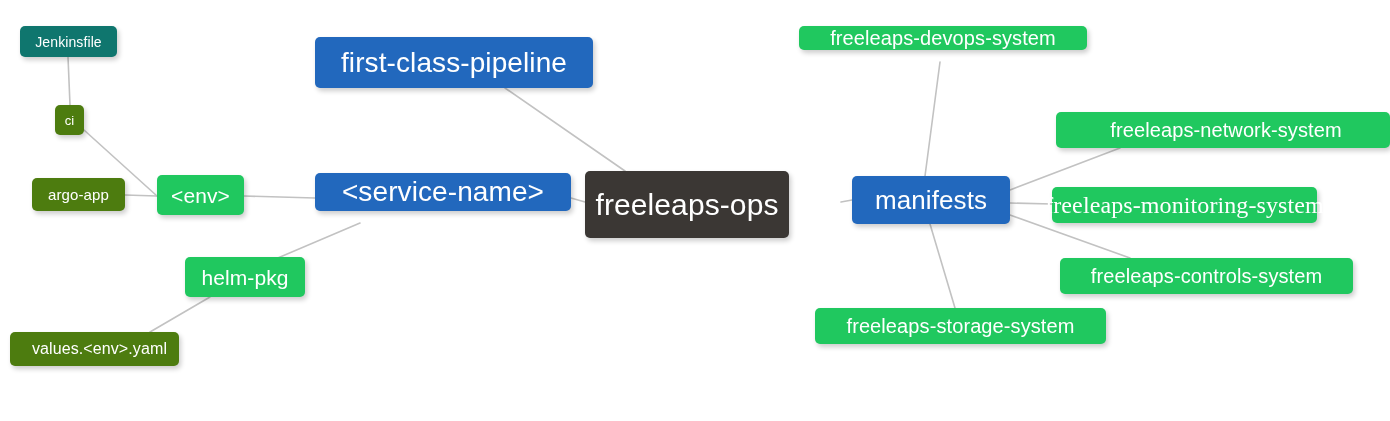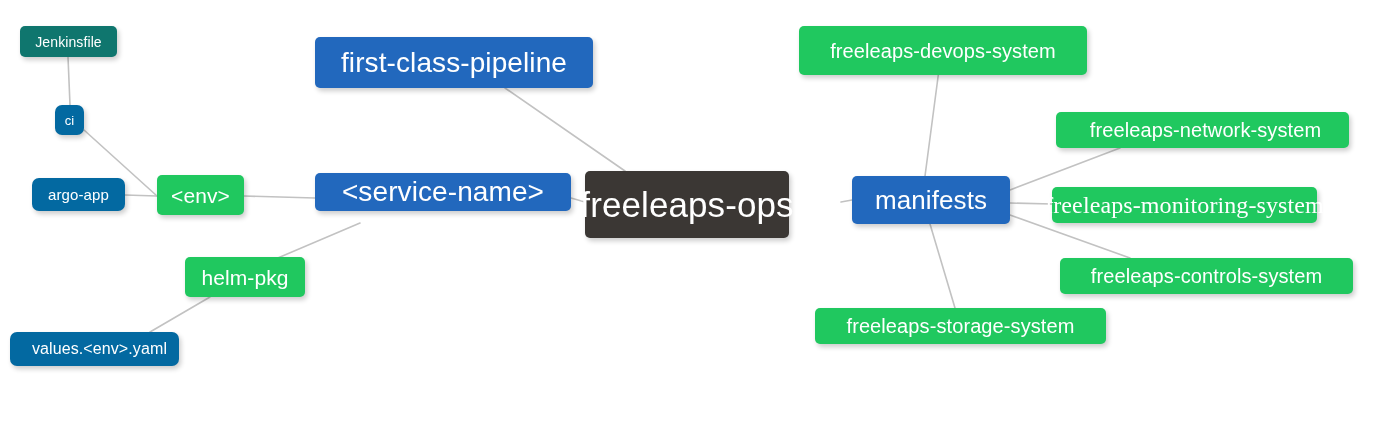--- a/index.html
+++ b/index.html
@@ -34,21 +34,21 @@
     white-space: nowrap;
     box-shadow: 2px 3px 5px rgba(0,0,0,0.20);
     letter-spacing: 0.1px;
     line-height: 1;
     padding: 0 10px;
   }
   .n-root   { background: #3b3734; }
   .n-blue   { background: #2268bd; }
   .n-green  { background: #20c85f; }
   .n-orange { background: #0f766e; }
-  .n-red    { background: #0369a1; border-radius: 7px; }
+  .n-red    { background: #4d7c0f; }
 </style>
 </head>
 <body>
 
 <div id="canvas">
   <svg id="edges" viewBox="0 0 1390 421" width="1390" height="421">
       <line x1="68" y1="57" x2="70" y2="105" stroke="#c2c2c2" stroke-width="1.6" stroke-linecap="round"></line>
       <line x1="84" y1="130" x2="157" y2="196" stroke="#c2c2c2" stroke-width="1.6" stroke-linecap="round"></line>
       <line x1="125" y1="195" x2="157" y2="196" stroke="#c2c2c2" stroke-width="1.6" stroke-linecap="round"></line>
       <line x1="244" y1="196" x2="315" y2="198" stroke="#c2c2c2" stroke-width="1.6" stroke-linecap="round"></line>
@@ -81,30 +81,30 @@
       </div>
       <div class="node n-red" style="left: 10px; top: 332px; width: 169px; height: 34px; font-size: 16px; padding-left: 20px;">
         <span>values.&lt;env&gt;.yaml</span>
       </div>
       <div class="node n-blue" style="left: 315px; top: 37px; width: 278px; height: 51px; font-size: 28px;">
         <span>first-class-pipeline</span>
       </div>
       <div class="node n-blue" style="left: 315px; top: 173px; width: 256px; height: 38px; font-size: 28px;">
         <span>&lt;service-name&gt;</span>
       </div>
-      <div class="node n-root" style="left: 585px; top: 171px; width: 204px; height: 67px; font-size: 35px;">
+      <div class="node n-root" style="left: 585px; top: 171px; width: 204px; height: 67px; font-size: 30px;">
         <span>freeleaps-ops</span>
       </div>
       <div class="node n-blue" style="left: 852px; top: 176px; width: 158px; height: 48px; font-size: 26px;">
         <span>manifests</span>
       </div>
-      <div class="node n-green" style="left: 799px; top: 26px; width: 288px; height: 49px; font-size: 20px;">
+      <div class="node n-green" style="left: 799px; top: 26px; width: 288px; height: 24px; font-size: 20px;">
         <span>freeleaps-devops-system</span>
       </div>
-      <div class="node n-green" style="left: 1056px; top: 112px; width: 293px; height: 36px; font-size: 20px; padding-left: 16px;">
+      <div class="node n-green" style="left: 1056px; top: 112px; width: 334px; height: 36px; font-size: 20px; padding-left: 16px;">
         <span>freeleaps-network-system</span>
       </div>
       <div class="node n-green" style="left: 1052px; top: 187px; width: 265px; height: 36px; font-size: 24px; font-family: Liberation Serif, serif;">
         <span>freeleaps-monitoring-system</span>
       </div>
       <div class="node n-green" style="left: 1060px; top: 258px; width: 293px; height: 36px; font-size: 20px;">
         <span>freeleaps-controls-system</span>
       </div>
       <div class="node n-green" style="left: 815px; top: 308px; width: 291px; height: 36px; font-size: 20px;">
         <span>freeleaps-storage-system</span>

